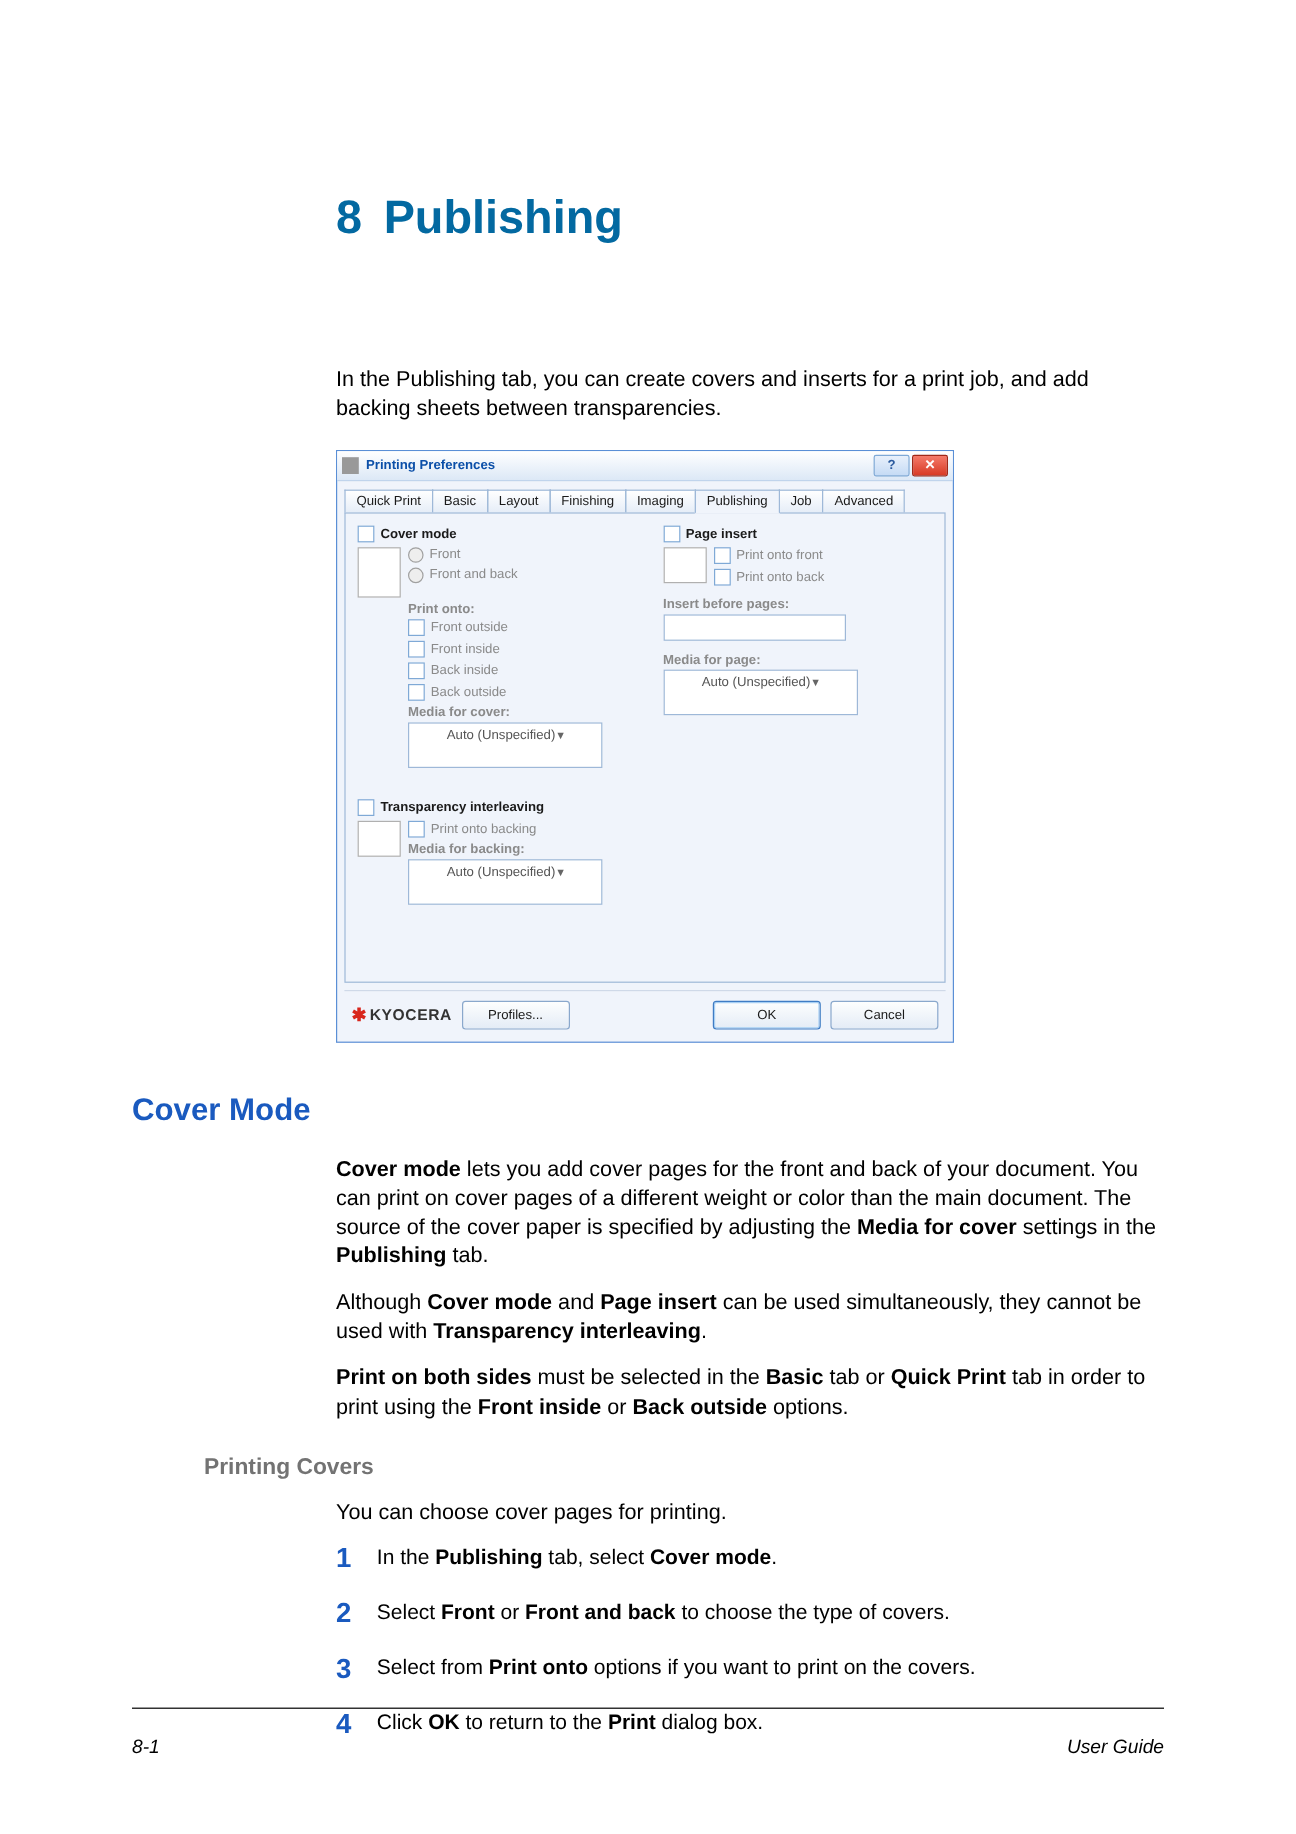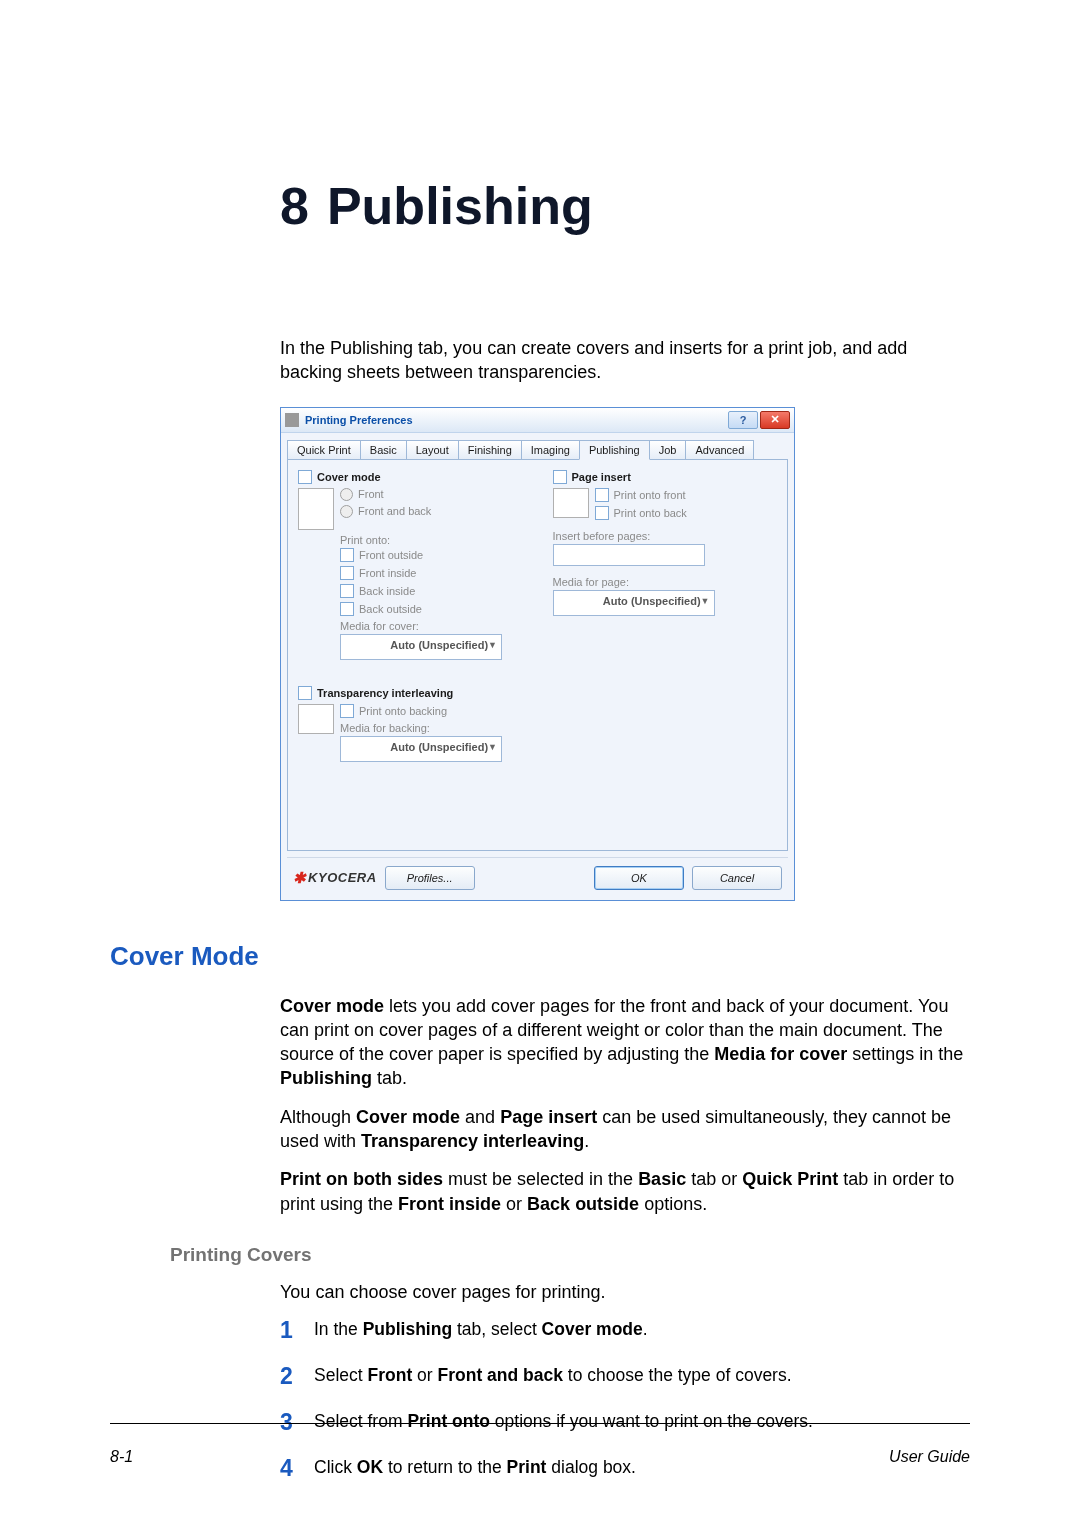--- a/index.html
+++ b/index.html
@@ -10,24 +10,24 @@
     color: #000;
   }
   .page {
     width: 1080px;
     height: 1528px;
     position: relative;
     box-sizing: border-box;
     padding: 160px 110px 70px 110px;
   }
   .chapter-title {
-    font-size: 52px;
-    font-weight: bold;
-    color: #0f172a;
-    margin: 16px 0 100px 170px;
+    font-size: 39px;
+    font-weight: bold;
+    color: #0369a1;
+    margin: 0 0 100px 170px;
   }
   .chapter-title .num {
     margin-right: 18px;
   }
   .body-indent {
     margin-left: 170px;
     font-size: 18px;
     line-height: 1.35;
   }
   .body-indent p {
@@ -146,51 +146,50 @@
     display: inline-block;
   }
   .sub-indent {
     margin-left: 42px;
     margin-top: 2px;
   }
   .label-grey {
     color: #8a8a8a;
     font-size: 11px;
     margin: 4px 0 2px 0;
+    font-weight: bold;
   }
   .combo {
     width: 150px;
     height: 20px;
     border: 1px solid #9eb8d8;
     background: #fff;
     display: flex;
     align-items: center;
-    justify-content: flex-end;
-    padding: 0 4px 4px 6px;
+    justify-content: center;
+    padding: 0 4px 16px 6px;
     color: #555;
     font-size: 11px;
-    font-weight: bold;
   }
   .combo .arrow {
     font-size: 9px;
     color: #666;
   }
   .textbox {
     width: 150px;
     height: 20px;
     border: 1px solid #9eb8d8;
     background: #fff;
   }
   .footer-bar {
     border-top: 1px solid #cfd9e8;
     margin: 0 6px;
     padding: 8px 6px 10px 6px;
     display: flex;
     align-items: center;
-    font-style: italic;
   }
   .logo {
     font-weight: bold;
     letter-spacing: 0.5px;
     color: #333;
     font-size: 13px;
   }
   .logo .red {
     color: #d8261c;
     font-size: 15px;

